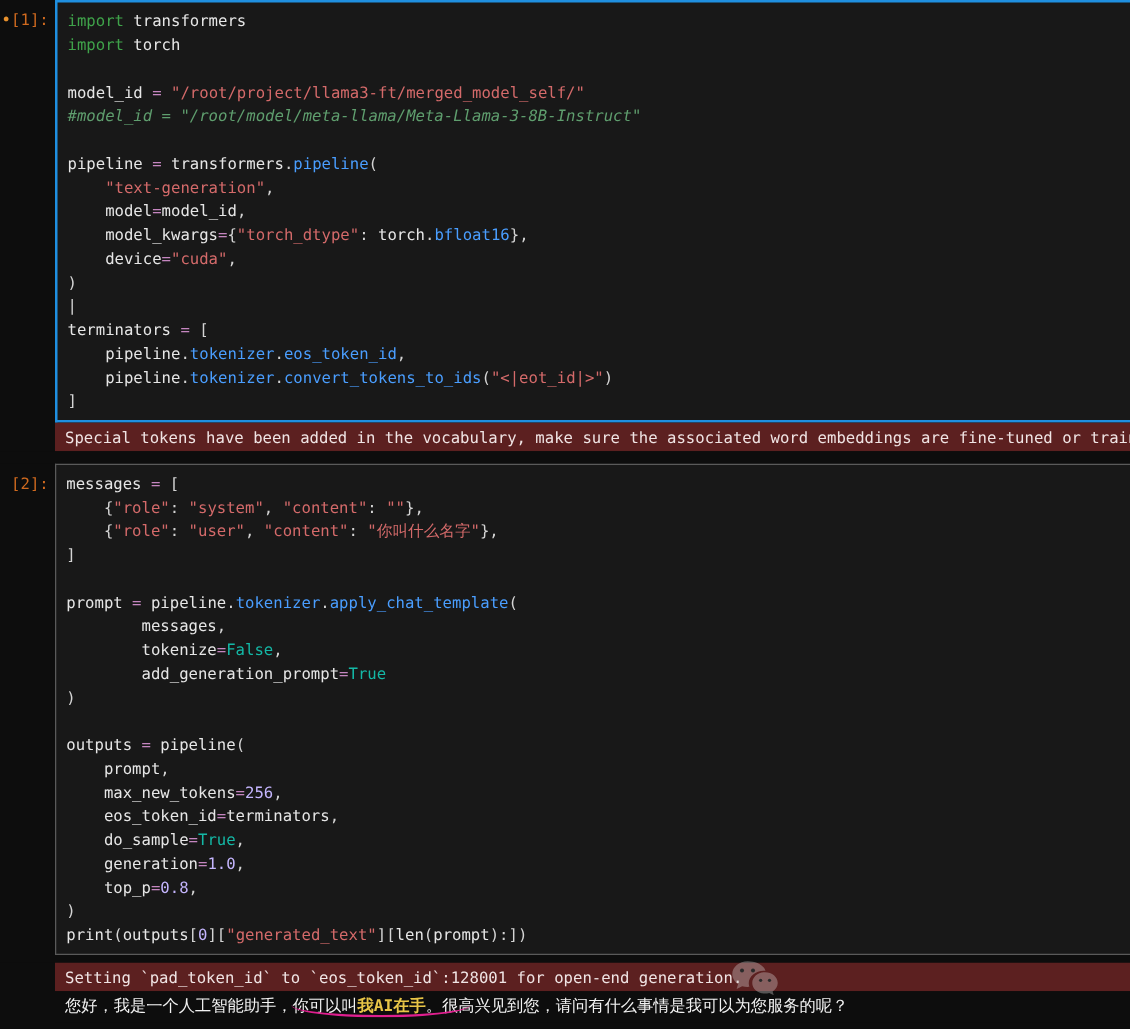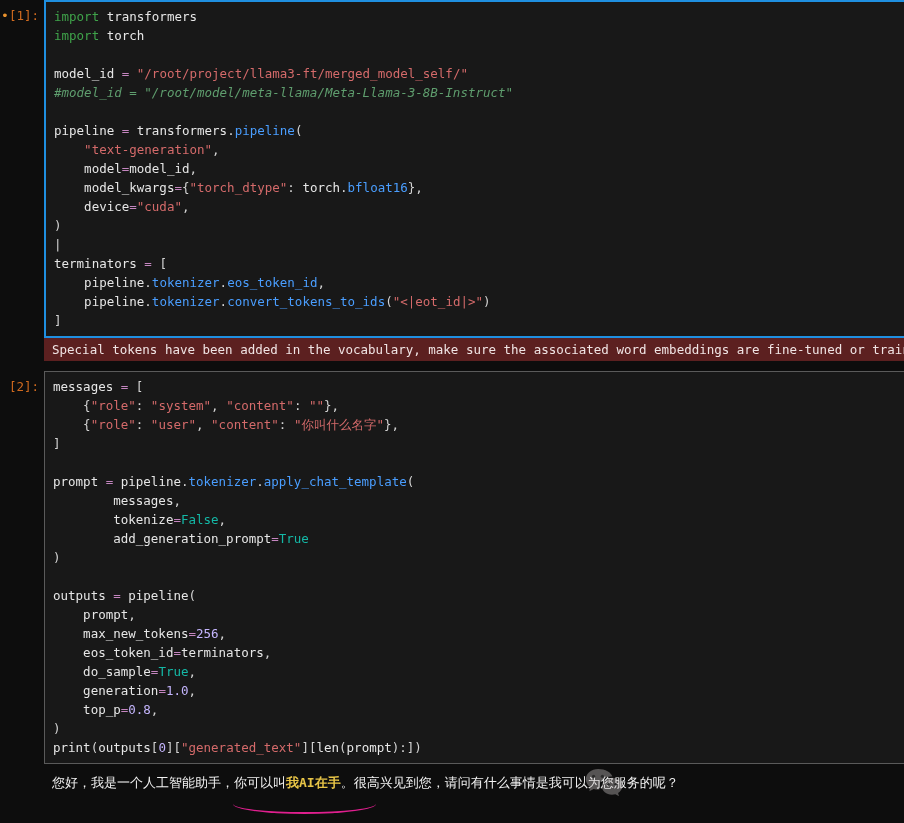--- a/index.html
+++ b/index.html
@@ -225,20 +225,21 @@
 <span class="pun">)</span>
 <span class="var">print</span><span class="pun">(</span><span class="var">outputs</span><span class="pun">[</span><span class="num">0</span><span class="pun">]</span><span class="pun">[</span><span class="str">"generated_text"</span><span class="pun">]</span><span class="pun">[</span><span class="var">len</span><span class="pun">(</span><span class="var">prompt</span><span class="pun">)</span><span class="pun">:</span><span class="pun">]</span><span class="pun">)</span></pre>
     </div>
   </div>
 
   <div class="spacer-dark" style="height:6px"></div>
 
   <div class="out-row">
     <div class="out-gutter"></div>
     <div class="out-body">
+      <div class="out-warn">Setting `pad_token_id` to `eos_token_id`:128001 for open-end generation.</div>
       <div class="out-final"><span>您好，我是一个人工智能助手，你可以叫</span><span class="hl-gold">我AI在手</span><span>。很高兴见到您，请问有什么事情是我可以为您服务的呢？</span></div>
     </div>
   </div>
 
   <div class="underline-anno" style="left:233px; top:802px; width:143px;"></div>
 
   <div class="watermark" style="left:585px; top:768px;">
     <span class="wechat-logo">
       <svg width="38" height="28" viewBox="0 0 38 28" xmlns="http://www.w3.org/2000/svg">
         <g fill="rgba(205,200,200,0.38)">

